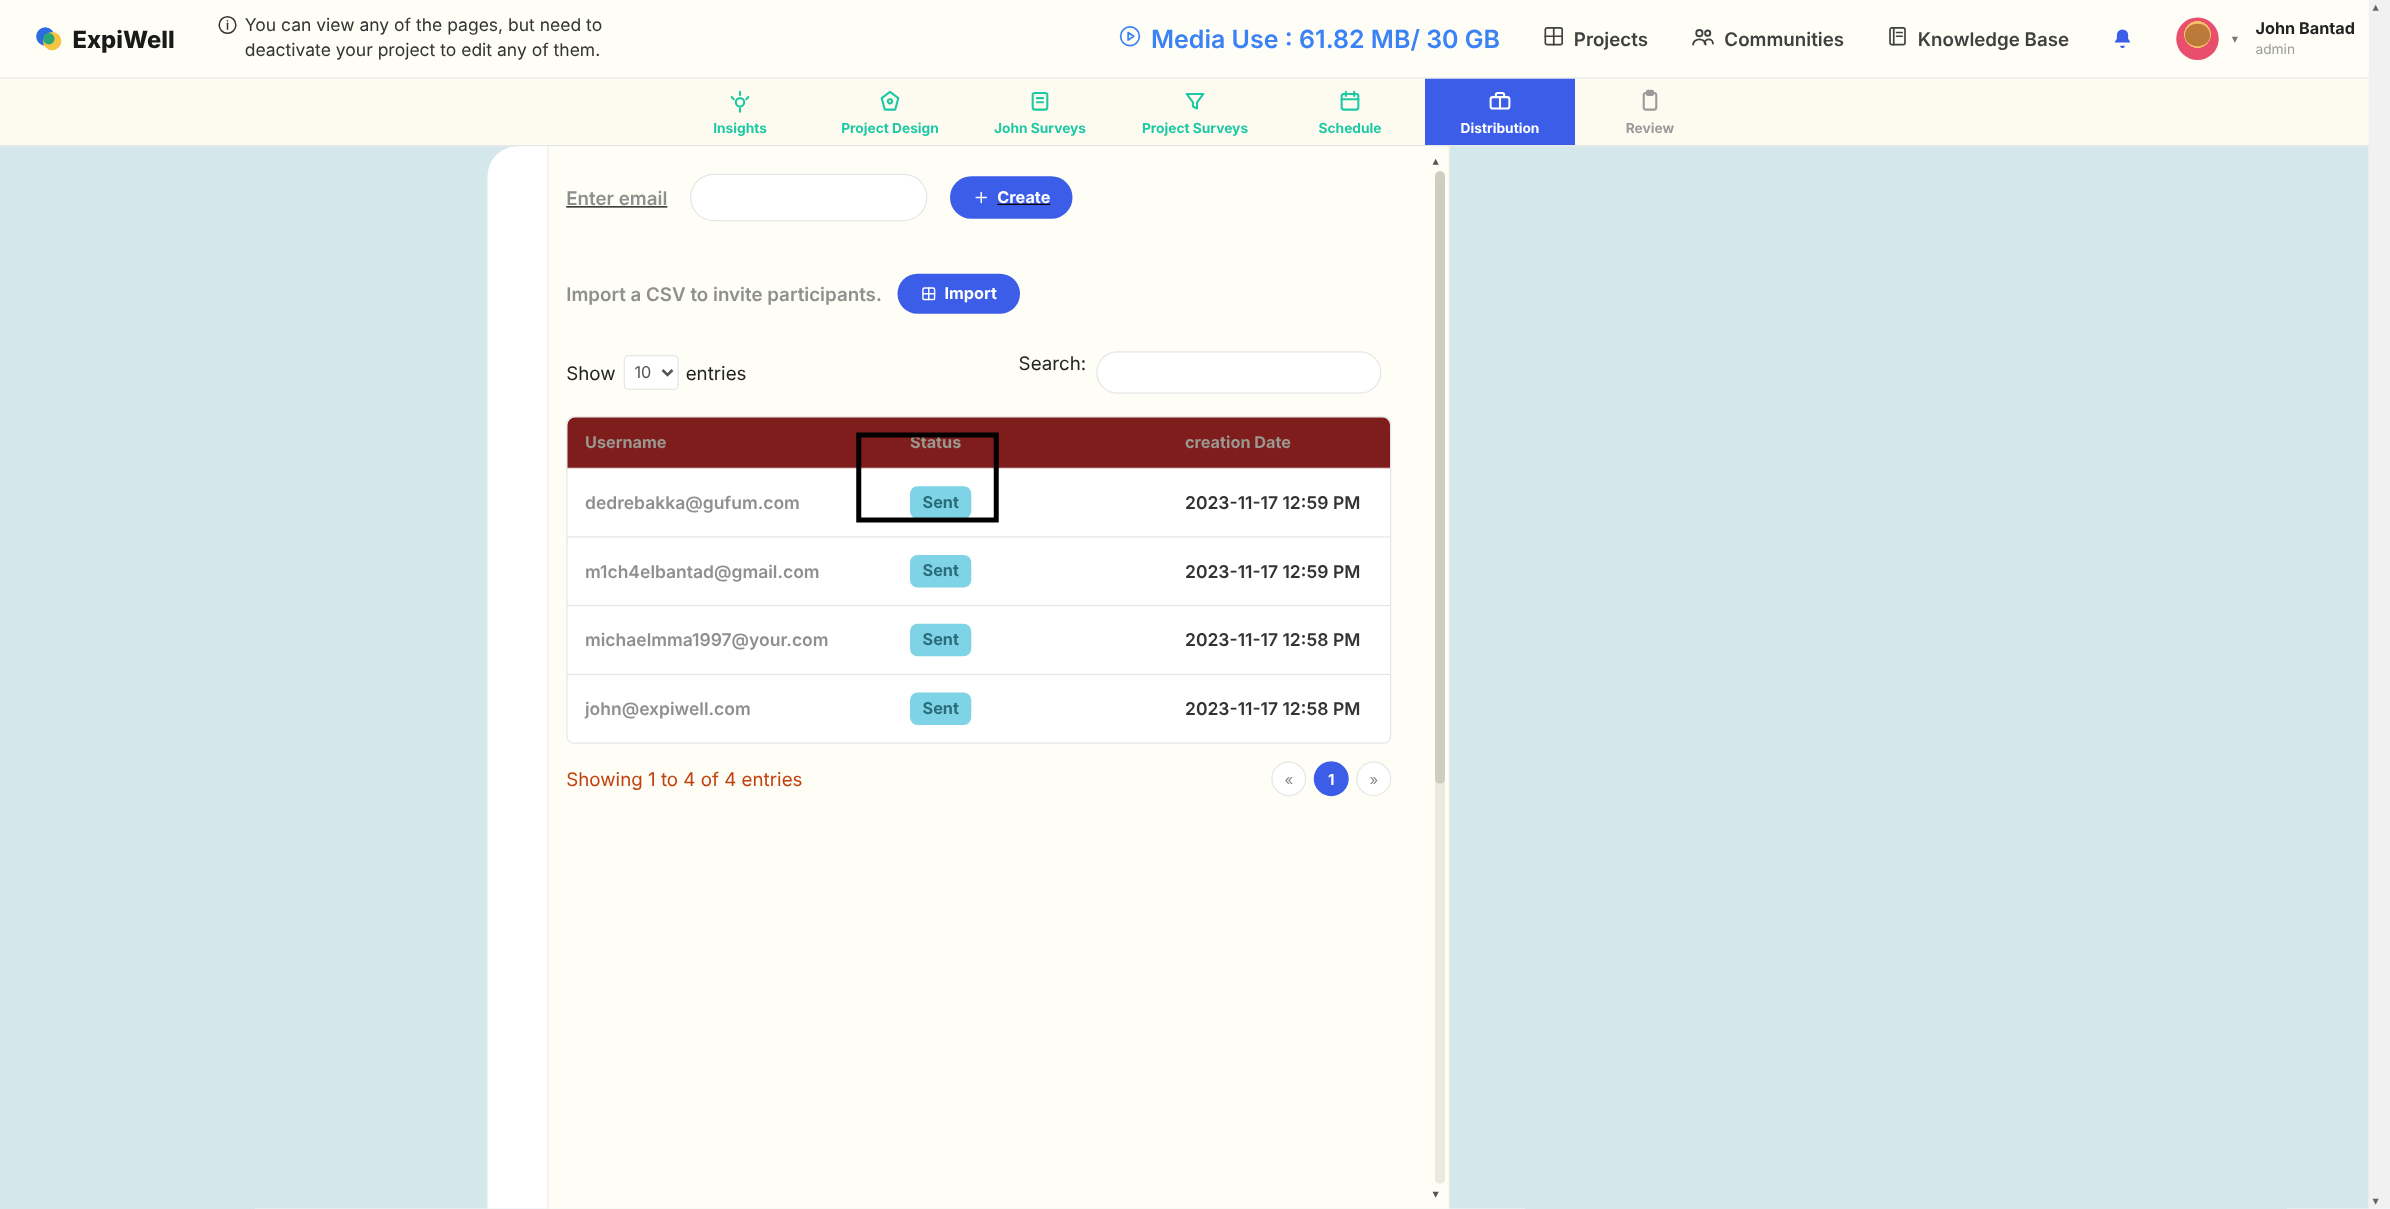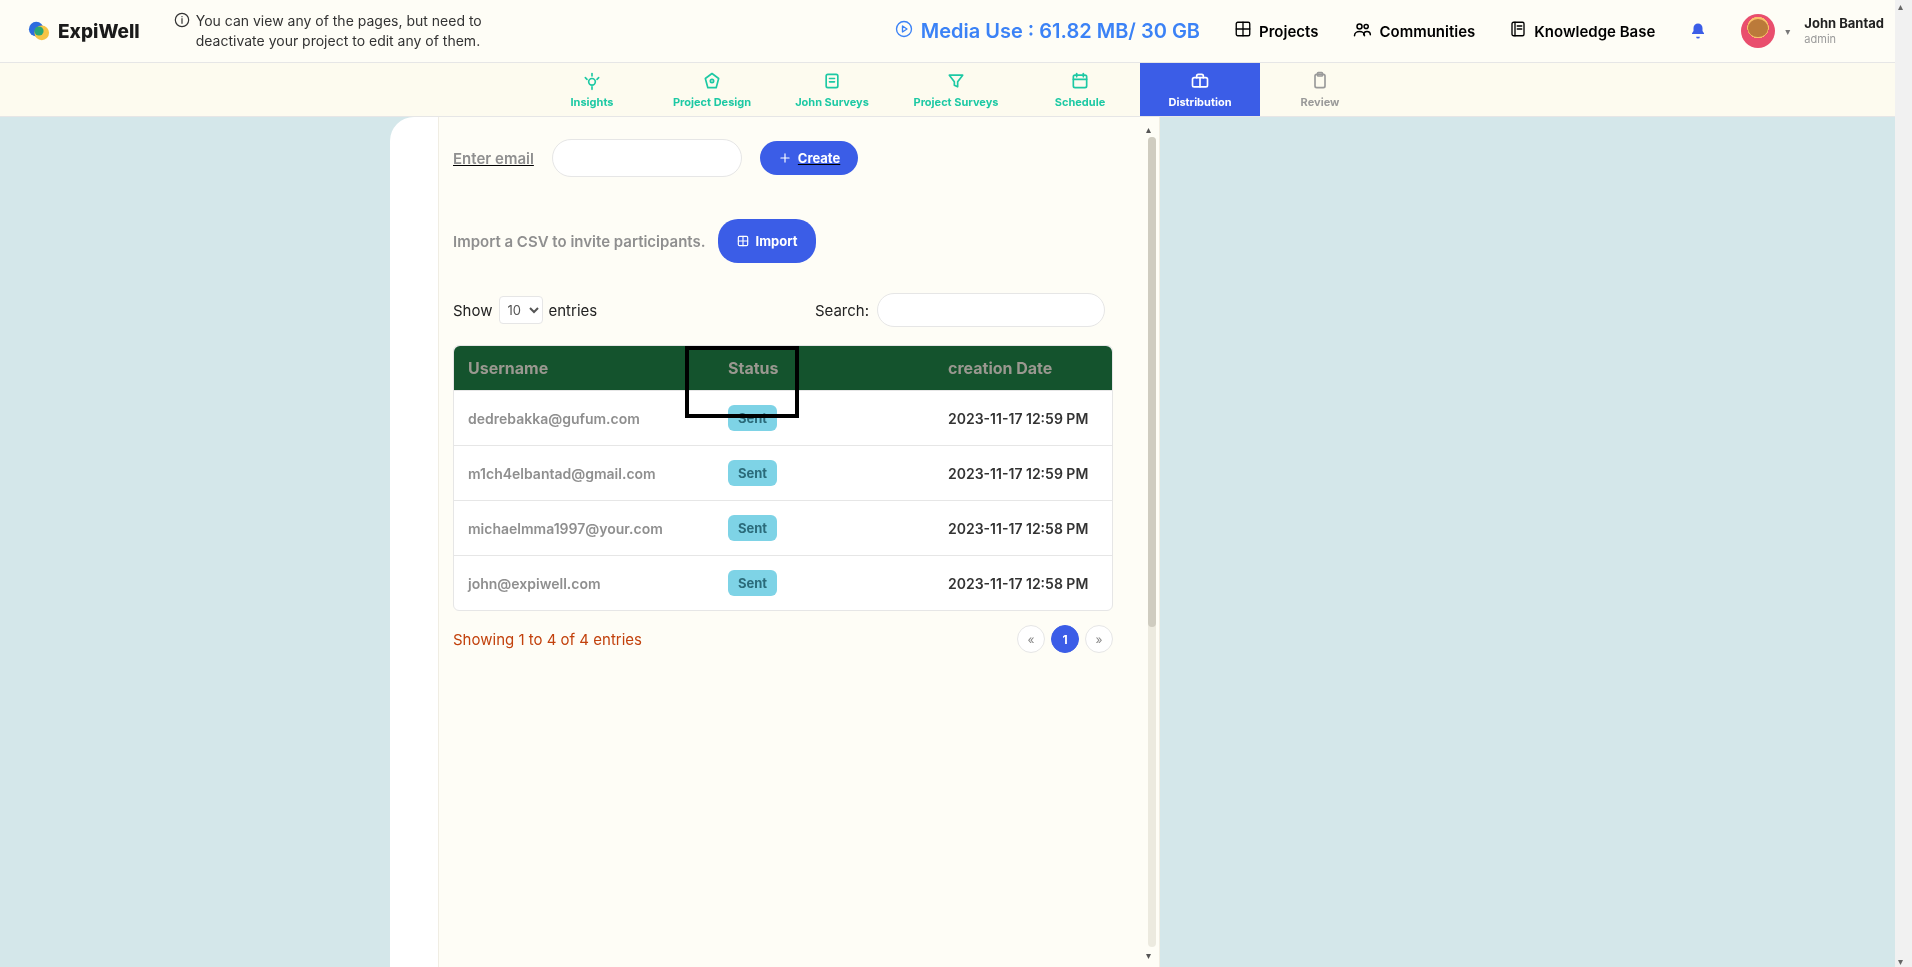--- a/index.html
+++ b/index.html
@@ -19,21 +19,21 @@
   body{margin:0;background:var(--bg);height:967px;width:1912px;overflow:hidden;position:relative;}
   
   .header{display:flex;align-items:center;height:63px;background:var(--cream);border-bottom:1px solid var(--border);padding:0 28px;gap:34px;}
   .logo{display:flex;align-items:center;gap:8px;font-weight:800;font-size:19px;color:#1a1a1a;}
   .logo-mark{width:22px;height:22px;position:relative;}
   .logo-mark svg{display:block;}
   .info-banner{display:flex;align-items:flex-start;gap:6px;font-size:14px;color:#333;max-width:340px;line-height:1.45;}
   .info-banner .icon{flex:0 0 auto;margin-top:1px;}
   .spacer{flex:1;}
   .media-use{display:flex;align-items:flex-start;gap:8px;font-size:20px;color:#3b82f6;font-weight:600;}
-  .nav-link{display:flex;align-items:center;gap:7px;font-size:15px;color:#000000;font-weight:600;cursor:pointer;}
+  .nav-link{display:flex;align-items:center;gap:7px;font-size:15px;color:#404040;font-weight:600;cursor:pointer;}
   .bell{width:18px;height:18px;color:var(--blue);}
   .avatar-wrap{display:flex;align-items:center;gap:10px;}
   .avatar{width:34px;height:34px;border-radius:50%;background:radial-gradient(circle at 50% 40%, #f9c06a 0 40%, #e94e6d 41% 100%);position:relative;}
   .avatar::after{content:"";position:absolute;inset:5px 7px 11px 7px;border-radius:50% 50% 48% 48%;background:#bb7a3a;}
   .user-name{font-size:13px;font-weight:700;color:#222;line-height:1.2;}
   .user-role{font-size:11px;color:#9a9a9a;}
   .chev{font-size:10px;color:#777;margin-right:4px;}
   
   .tabs-row{height:54px;background:var(--cream-dark);display:flex;justify-content:center;align-items:stretch;border-bottom:1px solid var(--border);}
   .tab{width:120px;display:flex;flex-direction:column;align-items:center;justify-content:center;gap:4px;font-size:11px;font-weight:700;color:var(--green);cursor:pointer;}
@@ -58,25 +58,25 @@
   .label{font-size:15px;color:#8f8f8f;font-weight:600;}
   .input{height:36px;border:1px solid var(--border);border-radius:20px;background:#fff;padding:0 14px;font-size:14px;color:#333;outline:none;}
   .email-input{width:190px;height:38px;}
   .btn{display:inline-flex;align-items:center;gap:6px;background:var(--blue);color:#fff;border:none;border-radius:20px;height:34px;padding:0 18px;font-size:13px;font-weight:700;cursor:pointer;}
   .btn svg{width:14px;height:14px;}
   .csv-row{margin-top:42px;display:flex;align-items:center;gap:12px;padding:0 14px;}
   .csv-label{font-size:15px;color:#8f8f8f;font-weight:600;}
   .controls-row{margin-top:30px;display:flex;align-items:center;justify-content:space-between;padding:0 14px;gap:20px;}
   .show-entries{display:flex;align-items:center;gap:6px;font-size:15px;color:#222;}
   .show-entries select{height:28px;border:1px solid var(--border);border-radius:4px;padding:0 4px;font-size:13px;color:#555;background:#fff;}
-  .search-wrap{display:flex;align-items:center;gap:8px;font-size:15px;color:#222;margin-right:40px;}
+  .search-wrap{display:flex;align-items:flex-start;gap:8px;font-size:15px;color:#222;margin-right:40px;}
   .search-wrap input{width:228px;height:34px;border:1px solid var(--border);border-radius:20px;padding:0 14px;outline:none;font-size:14px;}
   
   .tbl{margin:18px 46px 0 14px;border:1px solid var(--border);border-radius:6px;background:#fff;}
-  .tbl-head{display:flex;background:#14532d;border-bottom:1px solid var(--border);padding:12px 14px;font-size:16px;color:#9a9890;font-weight:700;border-radius:6px 6px 0 0;}
+  .tbl-head{display:flex;background:#7f1d1d;border-bottom:1px solid var(--border);padding:12px 14px;font-size:13px;color:#9a9890;font-weight:700;border-radius:6px 6px 0 0;}
   .col-user{flex:0 0 260px;}
   .col-status{flex:0 0 180px;}
   .col-date{flex:1;text-align:left;padding-left:40px;}
   .tbl-row{display:flex;align-items:center;border-bottom:1px solid var(--border);padding:14px 14px;}
   .tbl-row:last-child{border-bottom:none;}
   .cell-user{flex:0 0 260px;font-size:14px;color:#8f8f8f;font-weight:600;word-break:break-all;}
   .cell-status{flex:0 0 180px;}
   .cell-date{flex:1;font-size:14px;color:#333;font-weight:600;padding-left:40px;}
   .badge{display:inline-block;background:var(--sent-badge);color:var(--sent-text);font-size:13px;font-weight:700;padding:5px 10px;border-radius:6px;}
   .highlight-box{position:absolute;border:4px solid #000;pointer-events:none;}
@@ -234,21 +234,21 @@
           <svg viewBox="0 0 24 24">
               <line class="stroke2" x1="12" y1="5" x2="12" y2="19"></line>
               <line class="stroke2" x1="5" y1="12" x2="19" y2="12"></line>
             </svg>
           <span>Create</span>
         </button>
       </div>
 
       <div class="csv-row">
         <span class="csv-label">Import a CSV to invite participants.</span>
-        <button class="btn" style="height:44px;">
+        <button class="btn" style="height:32px;">
           <svg viewBox="0 0 24 24">
               <rect class="stroke2" x="4" y="4" width="16" height="16" rx="2"></rect>
               <line class="stroke2" x1="4" y1="12" x2="20" y2="12"></line>
               <line class="stroke2" x1="12" y1="4" x2="12" y2="20"></line>
             </svg>
           <span>Import</span>
         </button>
       </div>
 
       <div class="controls-row">

